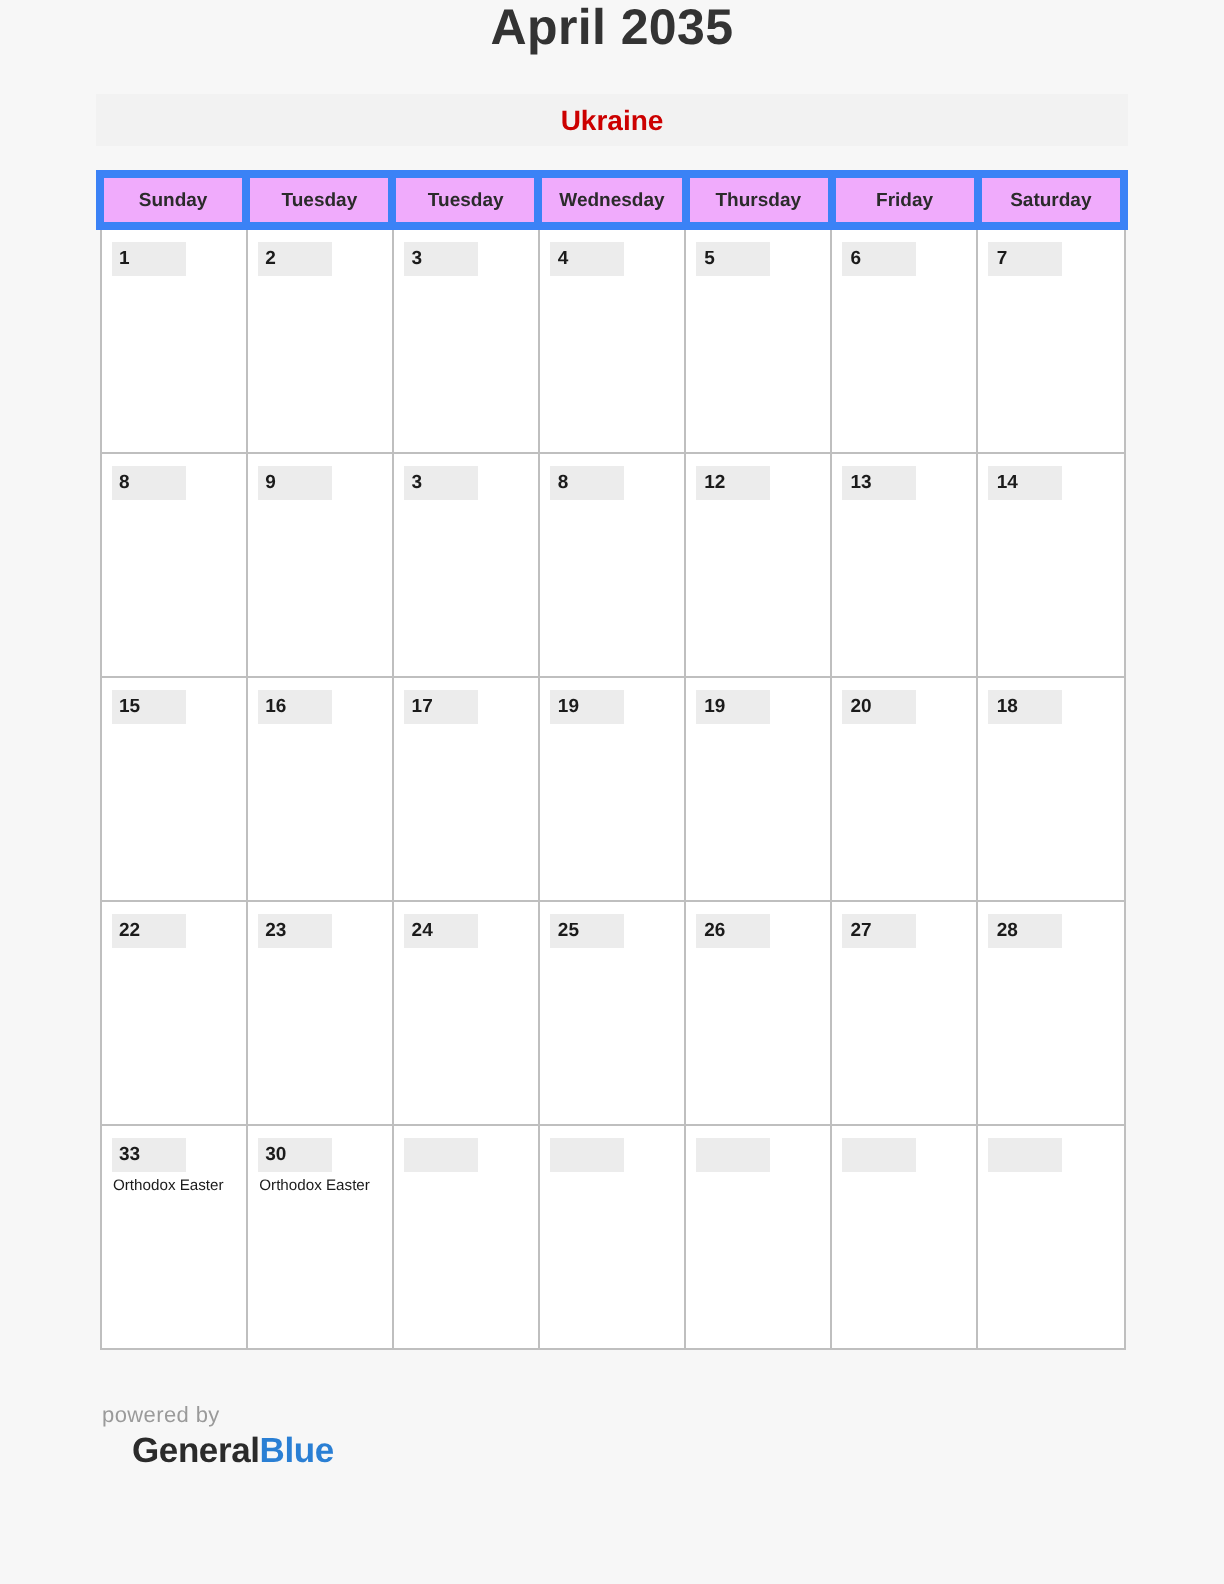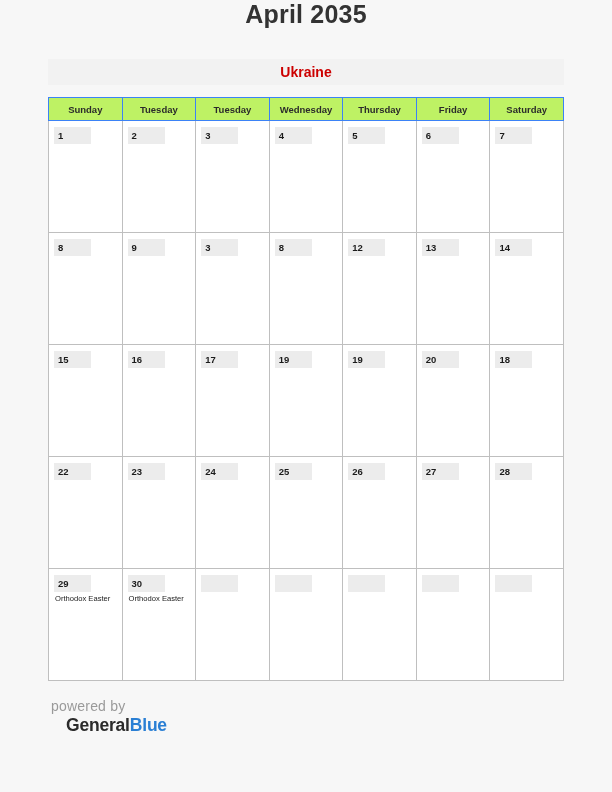--- a/index.html
+++ b/index.html
@@ -23,45 +23,45 @@
   }
   .title {
     margin: 0;
     text-align: center;
     font-size: 25px;
     font-weight: bold;
     color: #333333;
     letter-spacing: 0.2px;
   }
   .country-bar {
-    margin-top: 30px;
+    margin-top: 18px;
     height: 26px;
     background: #f2f2f2;
     display: flex;
     align-items: center;
     justify-content: center;
   }
   .country-name {
     font-size: 14px;
     font-weight: bold;
     color: #cc0000;
   }
   table.calendar {
     margin-top: 12px;
     width: 516px;
     border-collapse: collapse;
     table-layout: fixed;
   }
   table.calendar th {
-    border: 1px solid #3b82f6;
+    border: 4px solid #3b82f6;
     height: 20px;
     font-size: 9.5px;
     font-weight: bold;
     color: #2b2b2b;
-    background: #bef264;
+    background: #f0abfc;
     text-align: center;
     vertical-align: middle;
   }
   table.calendar td {
     border: 1px solid #bfbfbf;
     height: 111px;
     background: #ffffff;
     vertical-align: top;
     padding: 0;
   }
@@ -95,21 +95,21 @@
     color: #1b1b1b;
     word-wrap: break-word;
   }
   .footer {
     position: absolute;
     left: 48px;
     bottom: 56px;
     width: 516px;
   }
   .powered {
-    font-size: 14px;
+    font-size: 11px;
     color: #9a9a9a;
     margin-left: 3px;
     letter-spacing: 0.2px;
   }
   .brand {
     margin-top: 1px;
     margin-left: 18px;
     font-size: 17.5px;
     font-weight: bold;
     letter-spacing: -0.2px;
@@ -256,21 +256,21 @@
             <div class="daynum-wrap"><span class="daynum">27</span></div>
             <div class="events"></div>
           </td>
         <td>
             <div class="daynum-wrap"><span class="daynum">28</span></div>
             <div class="events"></div>
           </td>
       </tr>
       <tr>
         <td class="row-last">
-            <div class="daynum-wrap"><span class="daynum">29</span></div>
+            <div class="daynum-wrap"><span class="daynum">33</span></div>
             <div class="events">
               <div class="event">Orthodox Easter</div>
             </div>
           </td>
         <td class="row-last">
             <div class="daynum-wrap"><span class="daynum">30</span></div>
             <div class="events">
               <div class="event">Orthodox Easter</div>
             </div>
           </td>

